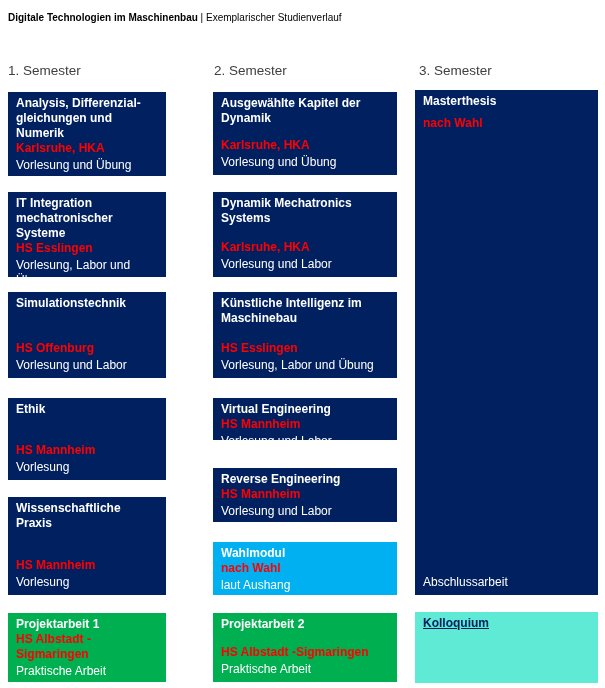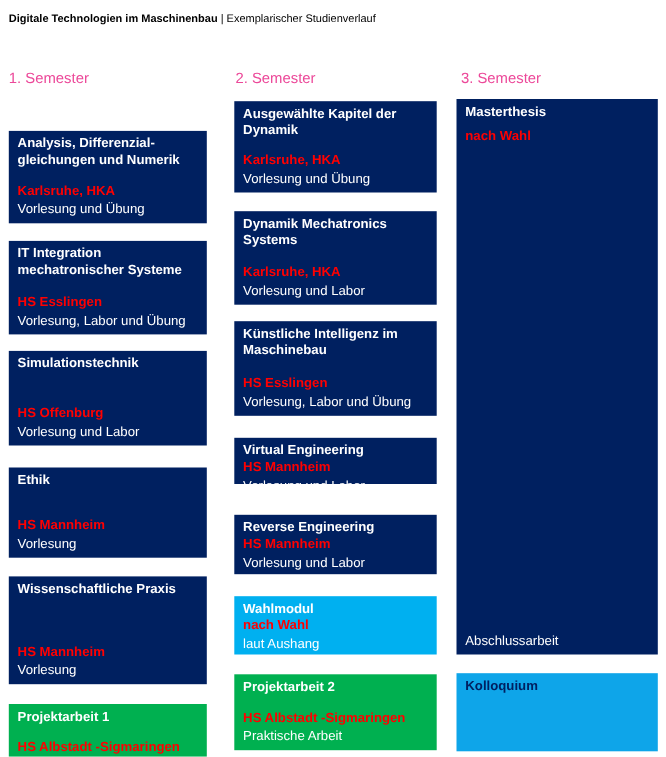--- a/index.html
+++ b/index.html
@@ -19,21 +19,21 @@
     font-size: 10px;
     line-height: 19px;
     white-space: nowrap;
   }
   #doc-title .t-bold { font-weight: bold; }
   .sem-header {
     position: absolute;
     top: 63px;
     font-size: 13.5px;
     line-height: 16px;
-    color: #ec4899;
+    color: #404040;
     white-space: nowrap;
   }
   #sem1 { left: 8px; }
   #sem2 { left: 214px; }
   #sem3 { left: 419px; text-align: center; }
 
   .card {
     position: absolute;
     box-sizing: border-box;
     display: flex;
@@ -45,24 +45,24 @@
   }
   .card .title { font-weight: bold; white-space: pre-line; }
   .card .loc  { color: #ff0000; font-weight: bold; margin-top: auto; }
   .card .type { margin-top: 2px; }
   .card.spacer-after-loc .loc  { margin-top: 7px; }
   .card.spacer-after-loc .type { margin-top: auto; }
 
   .navy   { background: #002060; }
   .green  { background: #00B050; }
   .cyan   { background: #00B0F0; }
-  .yellow { background: #0ea5e9; color: #002060; }
+  .yellow { background: #5eead4; color: #002060; text-decoration: underline; }
 
   
-  .c1 { left: 8px;   width: 180px; margin-top: 27px; }
+  .c1 { left: 8px;   width: 158px; }
   .c1r1 { top: 92px;  height: 84px; }
   .c1r2 { top: 192px; height: 85px; }
   .c1r3 { top: 292px; height: 86px; }
   .c1r4 { top: 398px; height: 82px; }
   .c1r5 { top: 497px; height: 98px; }
   .c1r6 { top: 613px; height: 69px; }
   
   .c2 { left: 213px; width: 184px; }
   .c2r1 { top: 92px;  height: 83px; }
   .c2r2 { top: 192px; height: 85px; }

